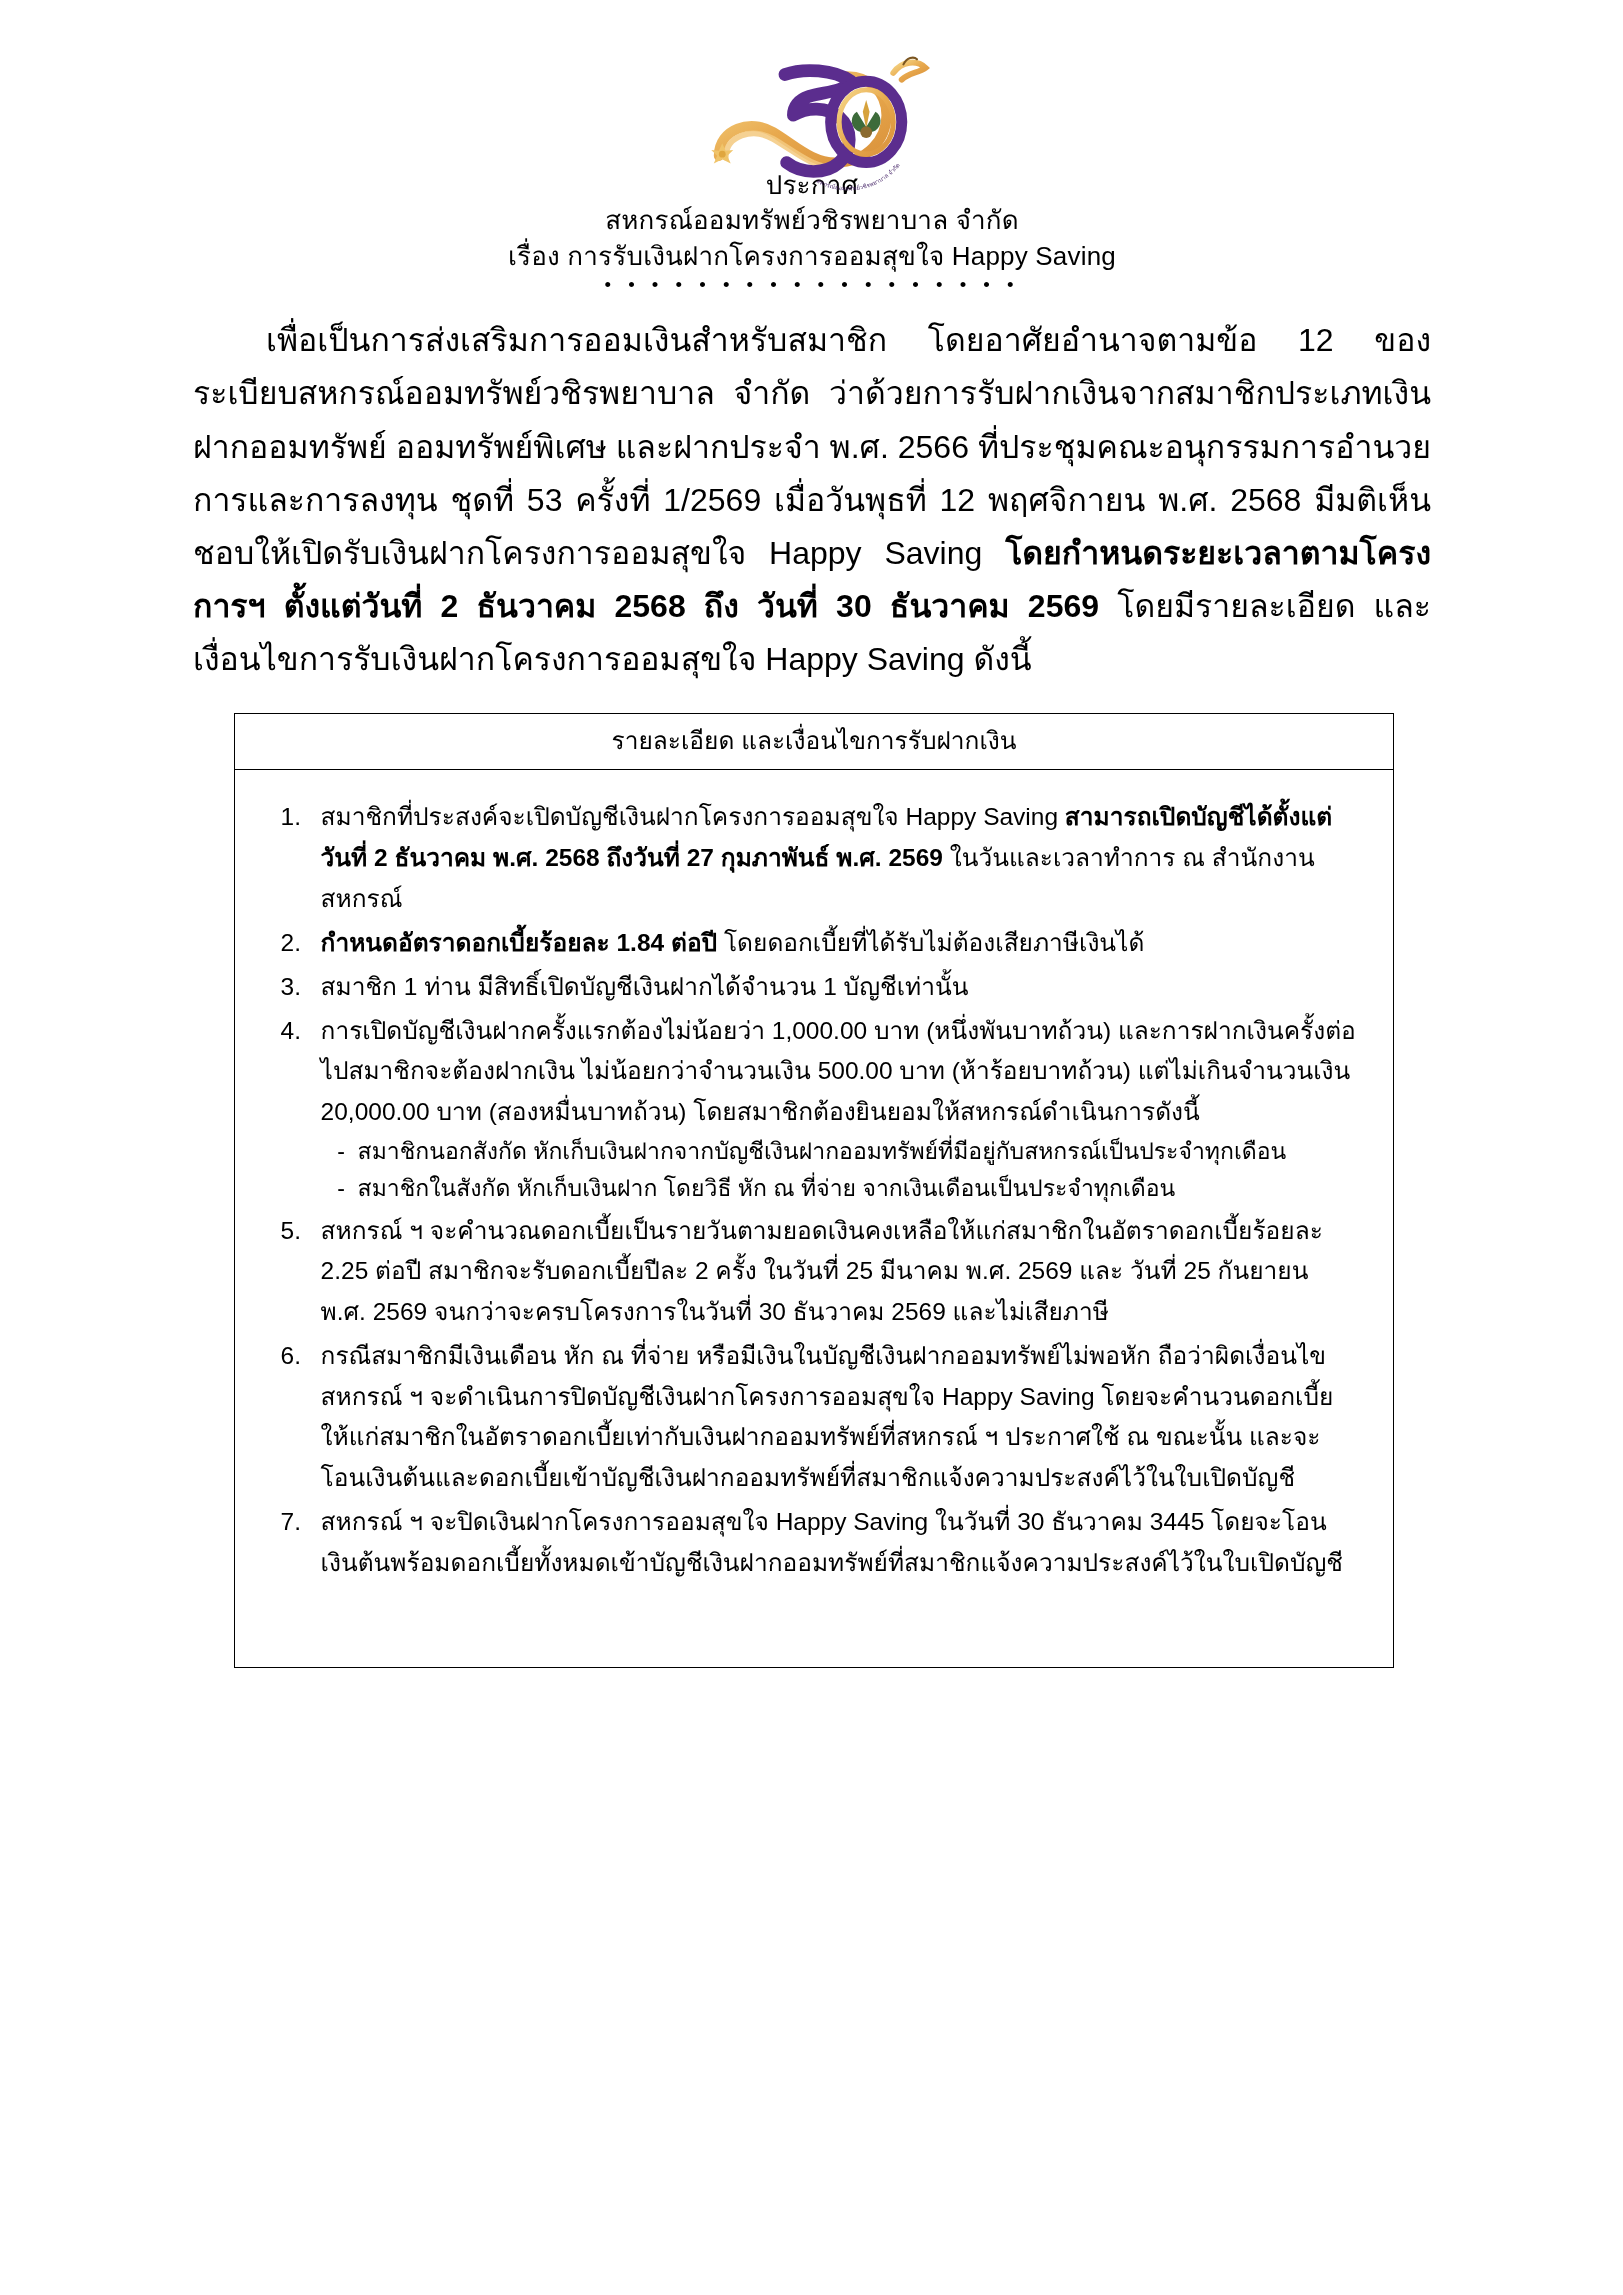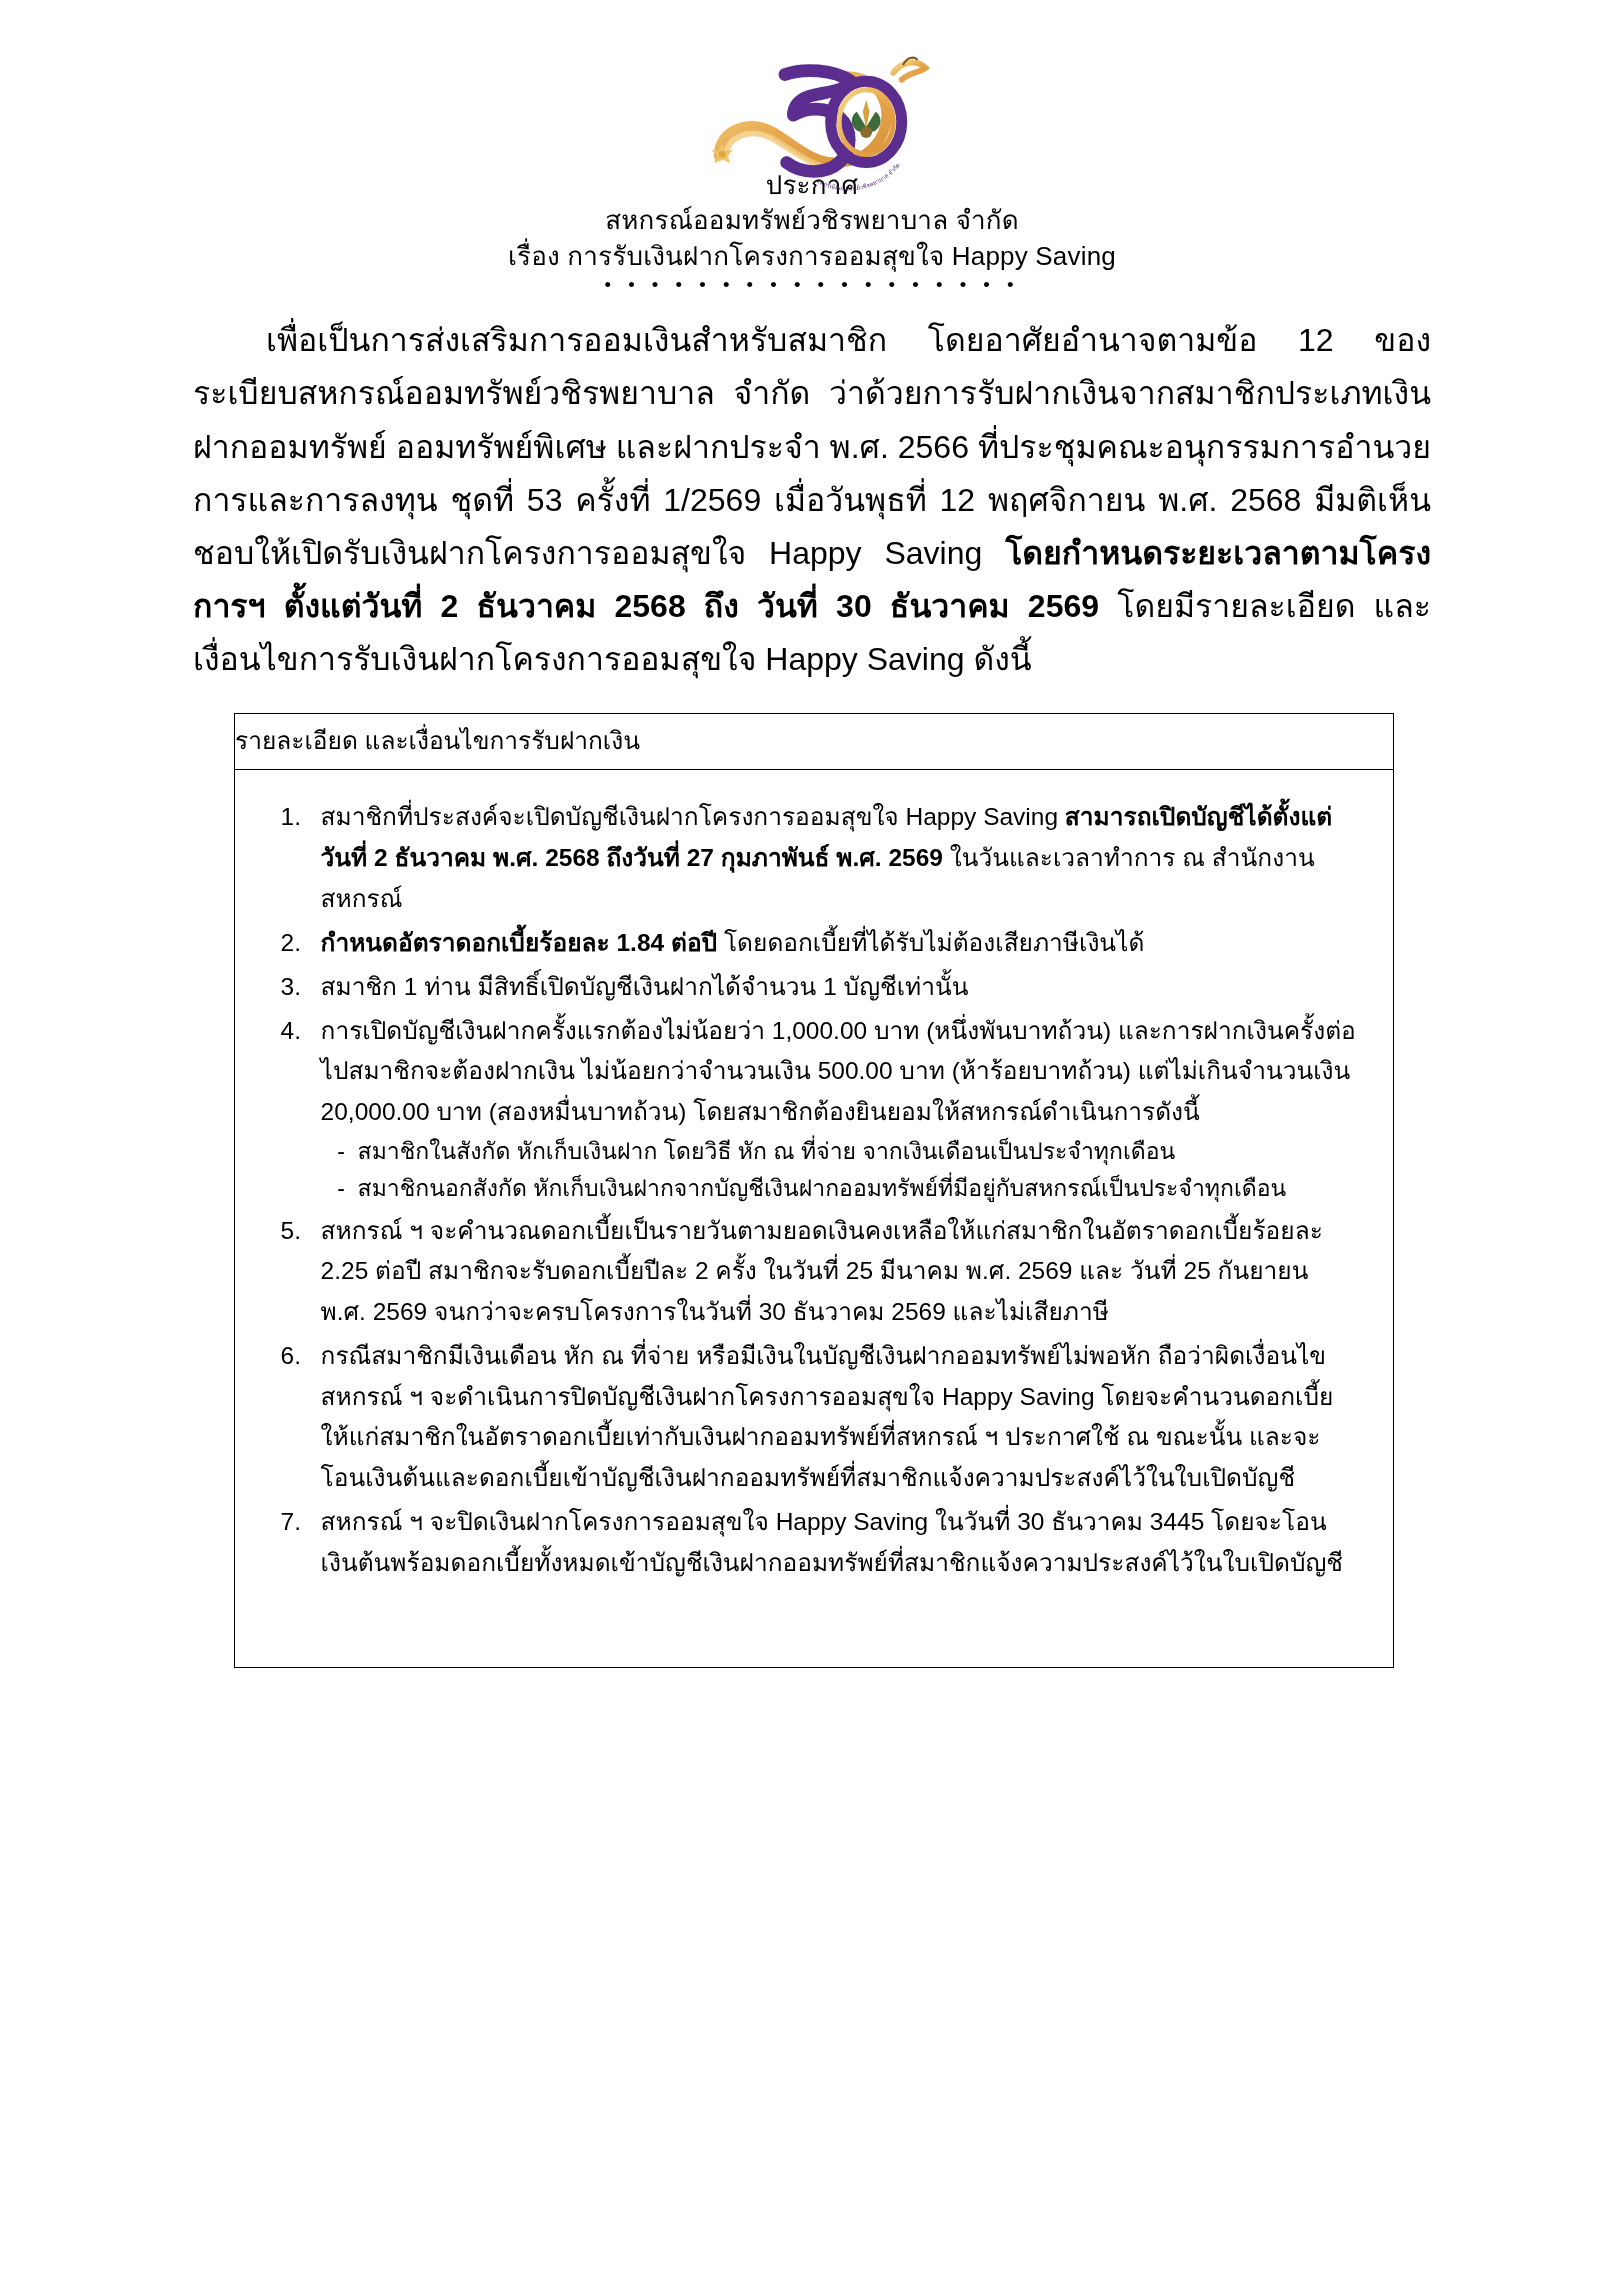--- a/index.html
+++ b/index.html
@@ -79,20 +79,21 @@
   .intro b { font-weight: 700; }
 
   
   .box {
     margin: 27px 0 0 234px;
     width: 1160px;
     border: 1.7px solid #000;
     box-sizing: border-box;
   }
   .box-title {
+    text-align: center;
     font-size: 24.5px;
     line-height: 1.5;
     padding: 8.5px 0 10px 0;
     border-bottom: 1.7px solid #000;
   }
   .box-body {
     padding: 12px 18.6px 34px 18.6px;
     min-height: 897px;
     box-sizing: border-box;
   }
@@ -211,22 +212,22 @@
           <span></span><b>กำหนดอัตราดอกเบี้ยร้อยละ 1.84 ต่อปี</b><span> โดยดอกเบี้ยที่ได้รับไม่ต้องเสียภาษีเงินได้</span>
         </li>
 
         <li>
           <span>สมาชิก 1 ท่าน มีสิทธิ์เปิดบัญชีเงินฝากได้จำนวน 1 บัญชีเท่านั้น</span>
         </li>
 
         <li>
           <span>การเปิดบัญชีเงินฝากครั้งแรกต้องไม่น้อยว่า 1,000.00 บาท (หนึ่งพันบาทถ้วน)  และการฝากเงินครั้งต่อไปสมาชิกจะต้องฝากเงิน ไม่น้อยกว่าจำนวนเงิน 500.00 บาท (ห้าร้อยบาทถ้วน) แต่ไม่เกินจำนวนเงิน 20,000.00 บาท (สองหมื่นบาทถ้วน)  โดยสมาชิกต้องยินยอมให้สหกรณ์ดำเนินการดังนี้</span>
           <ul class="sub">
+            <li>สมาชิกนอกสังกัด หักเก็บเงินฝากจากบัญชีเงินฝากออมทรัพย์ที่มีอยู่กับสหกรณ์เป็นประจำทุกเดือน</li>
             <li>สมาชิกในสังกัด หักเก็บเงินฝาก โดยวิธี หัก ณ ที่จ่าย จากเงินเดือนเป็นประจำทุกเดือน</li>
-            <li>สมาชิกนอกสังกัด หักเก็บเงินฝากจากบัญชีเงินฝากออมทรัพย์ที่มีอยู่กับสหกรณ์เป็นประจำทุกเดือน</li>
           </ul>
         </li>
 
         <li>
           <span>สหกรณ์ ฯ จะคำนวณดอกเบี้ยเป็นรายวันตามยอดเงินคงเหลือให้แก่สมาชิกในอัตราดอกเบี้ยร้อยละ 2.25 ต่อปี สมาชิกจะรับดอกเบี้ยปีละ 2 ครั้ง ในวันที่ 25 มีนาคม พ.ศ. 2569 และ วันที่ 25 กันยายน พ.ศ. 2569 จนกว่าจะครบโครงการในวันที่ 30 ธันวาคม 2569 และไม่เสียภาษี</span>
         </li>
 
         <li>
           <span>กรณีสมาชิกมีเงินเดือน หัก ณ ที่จ่าย หรือมีเงินในบัญชีเงินฝากออมทรัพย์ไม่พอหัก ถือว่าผิดเงื่อนไขสหกรณ์ ฯ จะดำเนินการปิดบัญชีเงินฝากโครงการออมสุขใจ Happy Saving โดยจะคำนวนดอกเบี้ยให้แก่สมาชิกในอัตราดอกเบี้ยเท่ากับเงินฝากออมทรัพย์ที่สหกรณ์ ฯ ประกาศใช้ ณ ขณะนั้น และจะโอนเงินต้นและดอกเบี้ยเข้าบัญชีเงินฝากออมทรัพย์ที่สมาชิกแจ้งความประสงค์ไว้ในใบเปิดบัญชี</span>
         </li>

